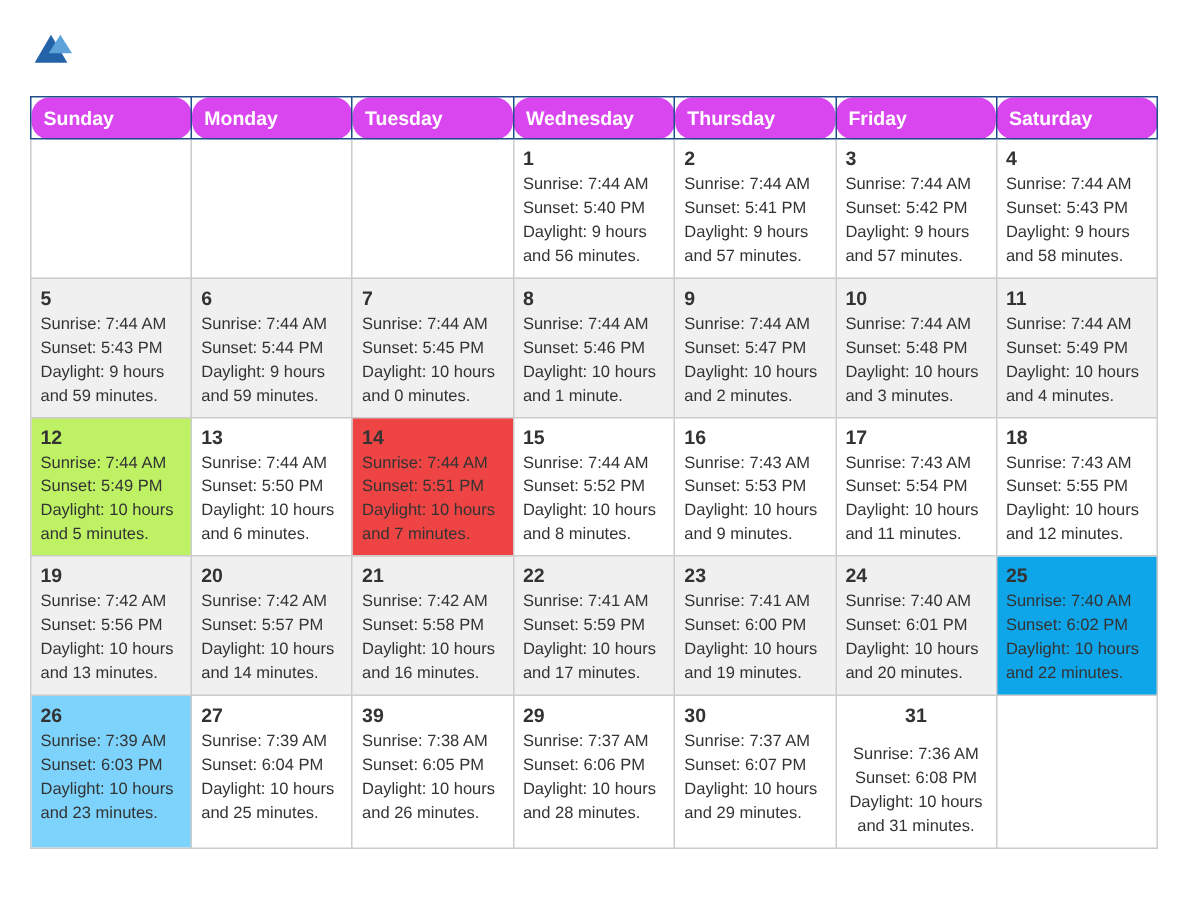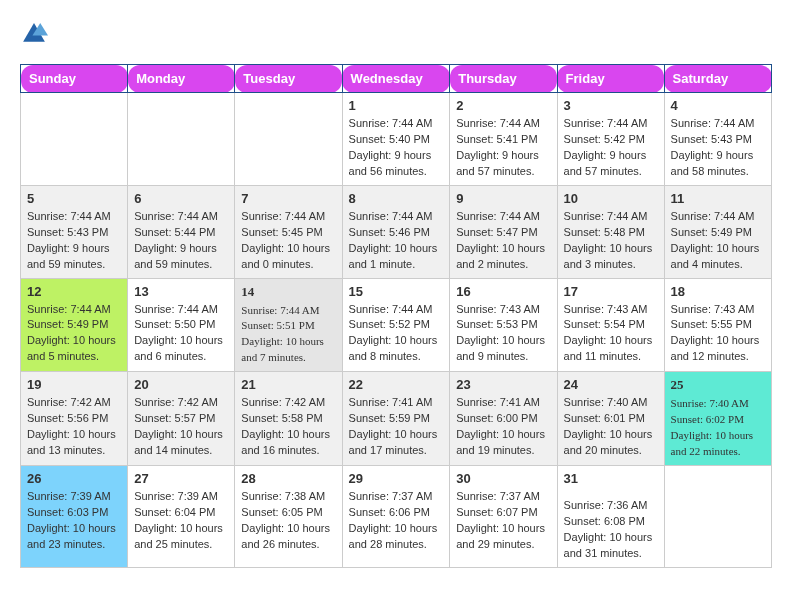--- a/index.html
+++ b/index.html
@@ -216,21 +216,21 @@
 Daylight: 10 hours
 and 5 minutes.</div>
         </td>
         <td style="background-color: rgb(255, 255, 255);">
           <span class="day-number">13</span>
           <div class="day-info" style="white-space: pre-line;">Sunrise: 7:44 AM
 Sunset: 5:50 PM
 Daylight: 10 hours
 and 6 minutes.</div>
         </td>
-        <td style="background-color: #e5e5e5; font-family: Liberation Serif, serif;">
+        <td style="background-color: #ef4444;">
           <span class="day-number">14</span>
           <div class="day-info" style="white-space: pre-line;">Sunrise: 7:44 AM
 Sunset: 5:51 PM
 Daylight: 10 hours
 and 7 minutes.</div>
         </td>
         <td style="background-color: rgb(255, 255, 255);">
           <span class="day-number">15</span>
           <div class="day-info" style="white-space: pre-line;">Sunrise: 7:44 AM
 Sunset: 5:52 PM
@@ -295,21 +295,21 @@
 Daylight: 10 hours
 and 19 minutes.</div>
         </td>
         <td style="background-color: rgb(240, 240, 240);">
           <span class="day-number">24</span>
           <div class="day-info" style="white-space: pre-line;">Sunrise: 7:40 AM
 Sunset: 6:01 PM
 Daylight: 10 hours
 and 20 minutes.</div>
         </td>
-        <td style="background-color: #5eead4; font-family: Liberation Serif, serif;">
+        <td style="background-color: #0ea5e9;">
           <span class="day-number">25</span>
           <div class="day-info" style="white-space: pre-line;">Sunrise: 7:40 AM
 Sunset: 6:02 PM
 Daylight: 10 hours
 and 22 minutes.</div>
         </td>
       </tr>
       <tr>
         <td style="background-color: #7dd3fc;">
           <span class="day-number">26</span>
@@ -319,41 +319,41 @@
 and 23 minutes.</div>
         </td>
         <td style="background-color: rgb(255, 255, 255); margin-top: 20px;">
           <span class="day-number">27</span>
           <div class="day-info" style="white-space: pre-line;">Sunrise: 7:39 AM
 Sunset: 6:04 PM
 Daylight: 10 hours
 and 25 minutes.</div>
         </td>
         <td style="background-color: rgb(255, 255, 255);">
-          <span class="day-number">28</span>
+          <span class="day-number">39</span>
           <div class="day-info" style="white-space: pre-line;">Sunrise: 7:38 AM
 Sunset: 6:05 PM
 Daylight: 10 hours
 and 26 minutes.</div>
         </td>
         <td style="background-color: rgb(255, 255, 255);">
           <span class="day-number">29</span>
           <div class="day-info" style="white-space: pre-line;">Sunrise: 7:37 AM
 Sunset: 6:06 PM
 Daylight: 10 hours
 and 28 minutes.</div>
         </td>
         <td style="background-color: rgb(255, 255, 255);">
           <span class="day-number">30</span>
           <div class="day-info" style="white-space: pre-line;">Sunrise: 7:37 AM
 Sunset: 6:07 PM
 Daylight: 10 hours
 and 29 minutes.</div>
         </td>
-        <td style="background-color: rgb(255, 255, 255);">
+        <td style="background-color: rgb(255, 255, 255); text-align: center;">
           <span class="day-number">31</span>
           <div class="day-info" style="white-space: pre-line; margin-top: 12px;">Sunrise: 7:36 AM
 Sunset: 6:08 PM
 Daylight: 10 hours
 and 31 minutes.</div>
         </td>
         <td class="empty-cell"></td>
       </tr>
     </tbody>
 </table>

